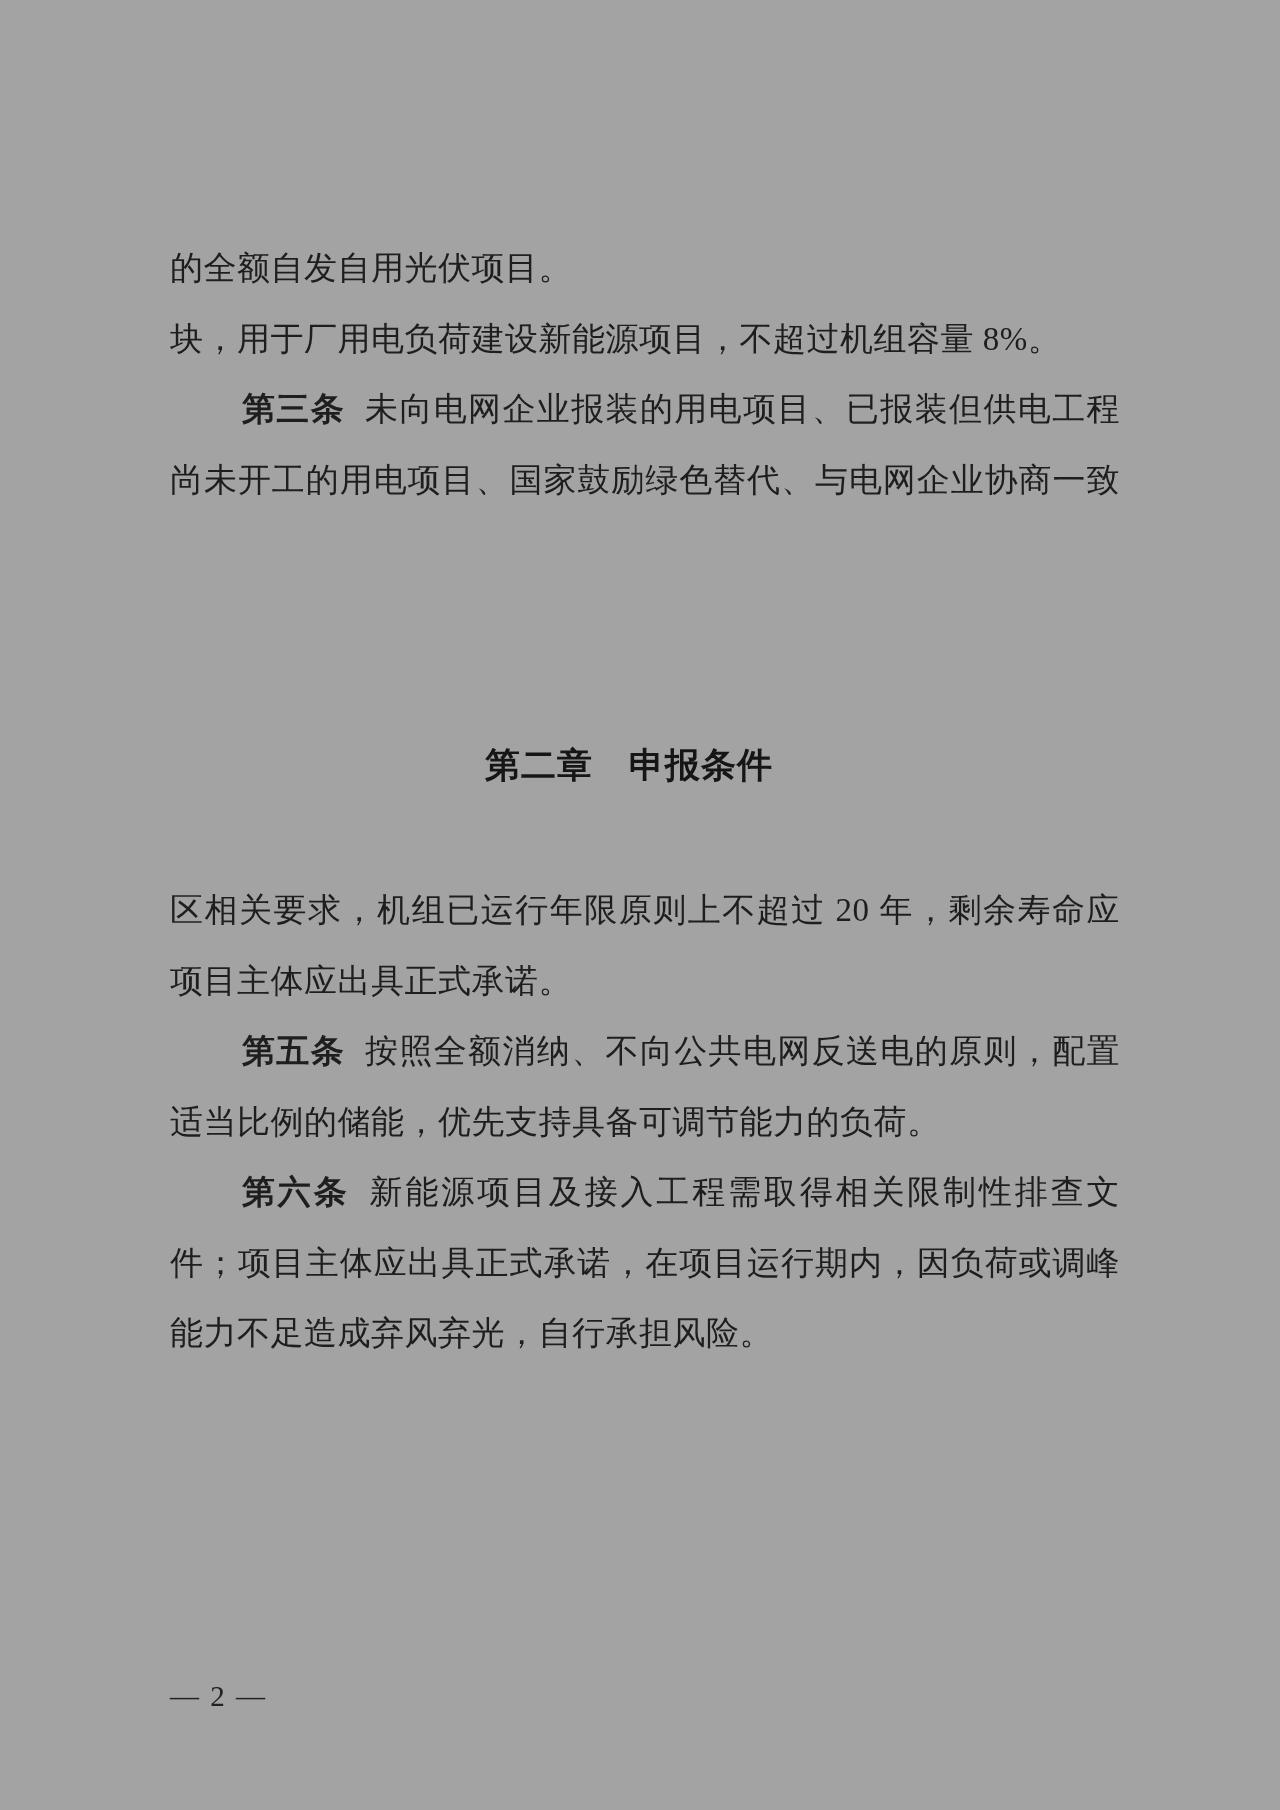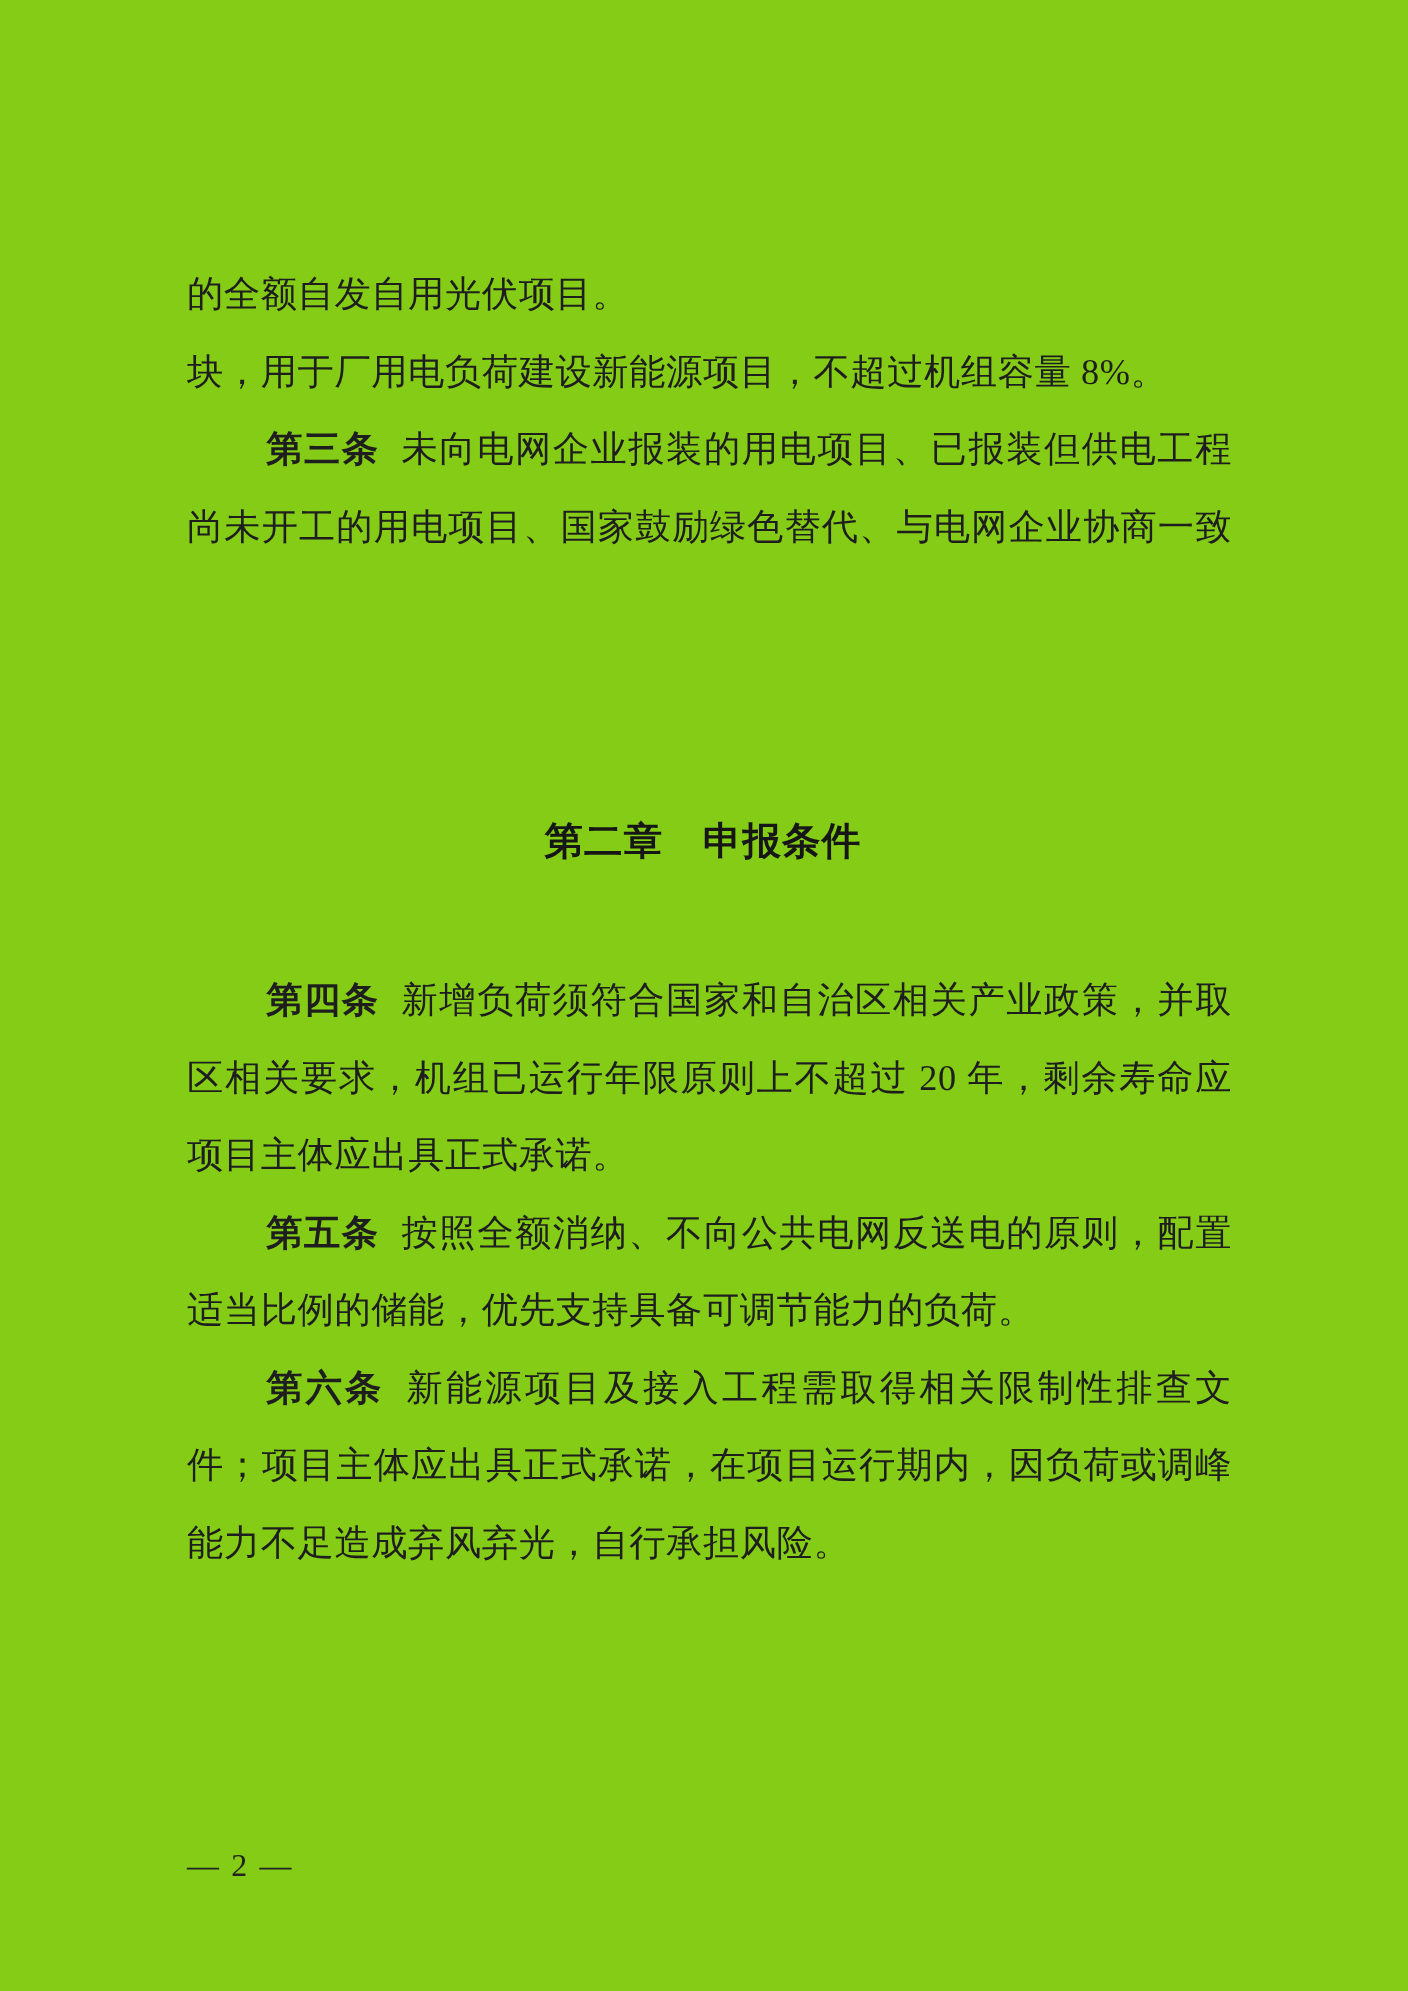--- a/index.html
+++ b/index.html
@@ -4,21 +4,21 @@
 <style>
   html, body {
     margin: 0;
     padding: 0;
     background: #ffffff;
   }
   #page {
     position: relative;
     width: 1280px;
     height: 1810px;
-    background: #84cc16;
+    background: #a3a3a3;
     overflow: hidden;
     font-family: "Liberation Serif", "DejaVu Serif", serif;
     color: #1e1e1e;
   }
   .text-block {
     position: absolute;
     left: 170px;
     width: 950px;
   }
   #block-top   { top: 233px; }
@@ -37,21 +37,21 @@
     text-align-last: left;
   }
   .line.ind  { text-indent: 72px; }
   .line.ind5 { text-indent: 57px; }
   .b {
     font-weight: bold;
     margin-right: 20px;
   }
   #chapter-heading {
     position: absolute;
-    left: 164px;
+    left: 154px;
     top: 730px;
     width: 950px;
     height: 70px;
     line-height: 70px;
     text-align: center;
     text-align-last: center;
     font-weight: bold;
     font-size: 35px;
     letter-spacing: 1px;
     font-family: "Liberation Sans", "DejaVu Sans", sans-serif;
@@ -76,21 +76,20 @@
   <div id="block-top" class="text-block">
     <div class="line last">的全额自发自用光伏项目。</div>
     <div class="line last">块，用于厂用电负荷建设新能源项目，不超过机组容量 8%。</div>
     <div class="line ind"><span class="b">第三条</span><span>未向电网企业报装的用电项目、已报装但供电工程</span></div>
     <div class="line">尚未开工的用电项目、国家鼓励绿色替代、与电网企业协商一致</div>
   </div>
 
   <div id="chapter-heading">第二章　申报条件</div>
 
   <div id="block-main" class="text-block">
-    <div class="line ind"><span class="b">第四条</span><span>新增负荷须符合国家和自治区相关产业政策，并取</span></div>
     <div class="line">区相关要求，机组已运行年限原则上不超过 20 年，剩余寿命应</div>
     <div class="line last">项目主体应出具正式承诺。</div>
     <div class="line ind"><span class="b">第五条</span><span>按照全额消纳、不向公共电网反送电的原则，配置</span></div>
     <div class="line last">适当比例的储能，优先支持具备可调节能力的负荷。</div>
     <div class="line ind"><span class="b">第六条</span><span>新能源项目及接入工程需取得相关限制性排查文</span></div>
     <div class="line">件；项目主体应出具正式承诺，在项目运行期内，因负荷或调峰</div>
     <div class="line last">能力不足造成弃风弃光，自行承担风险。</div>
   </div>
 
   <div id="page-number">— 2 —</div>

